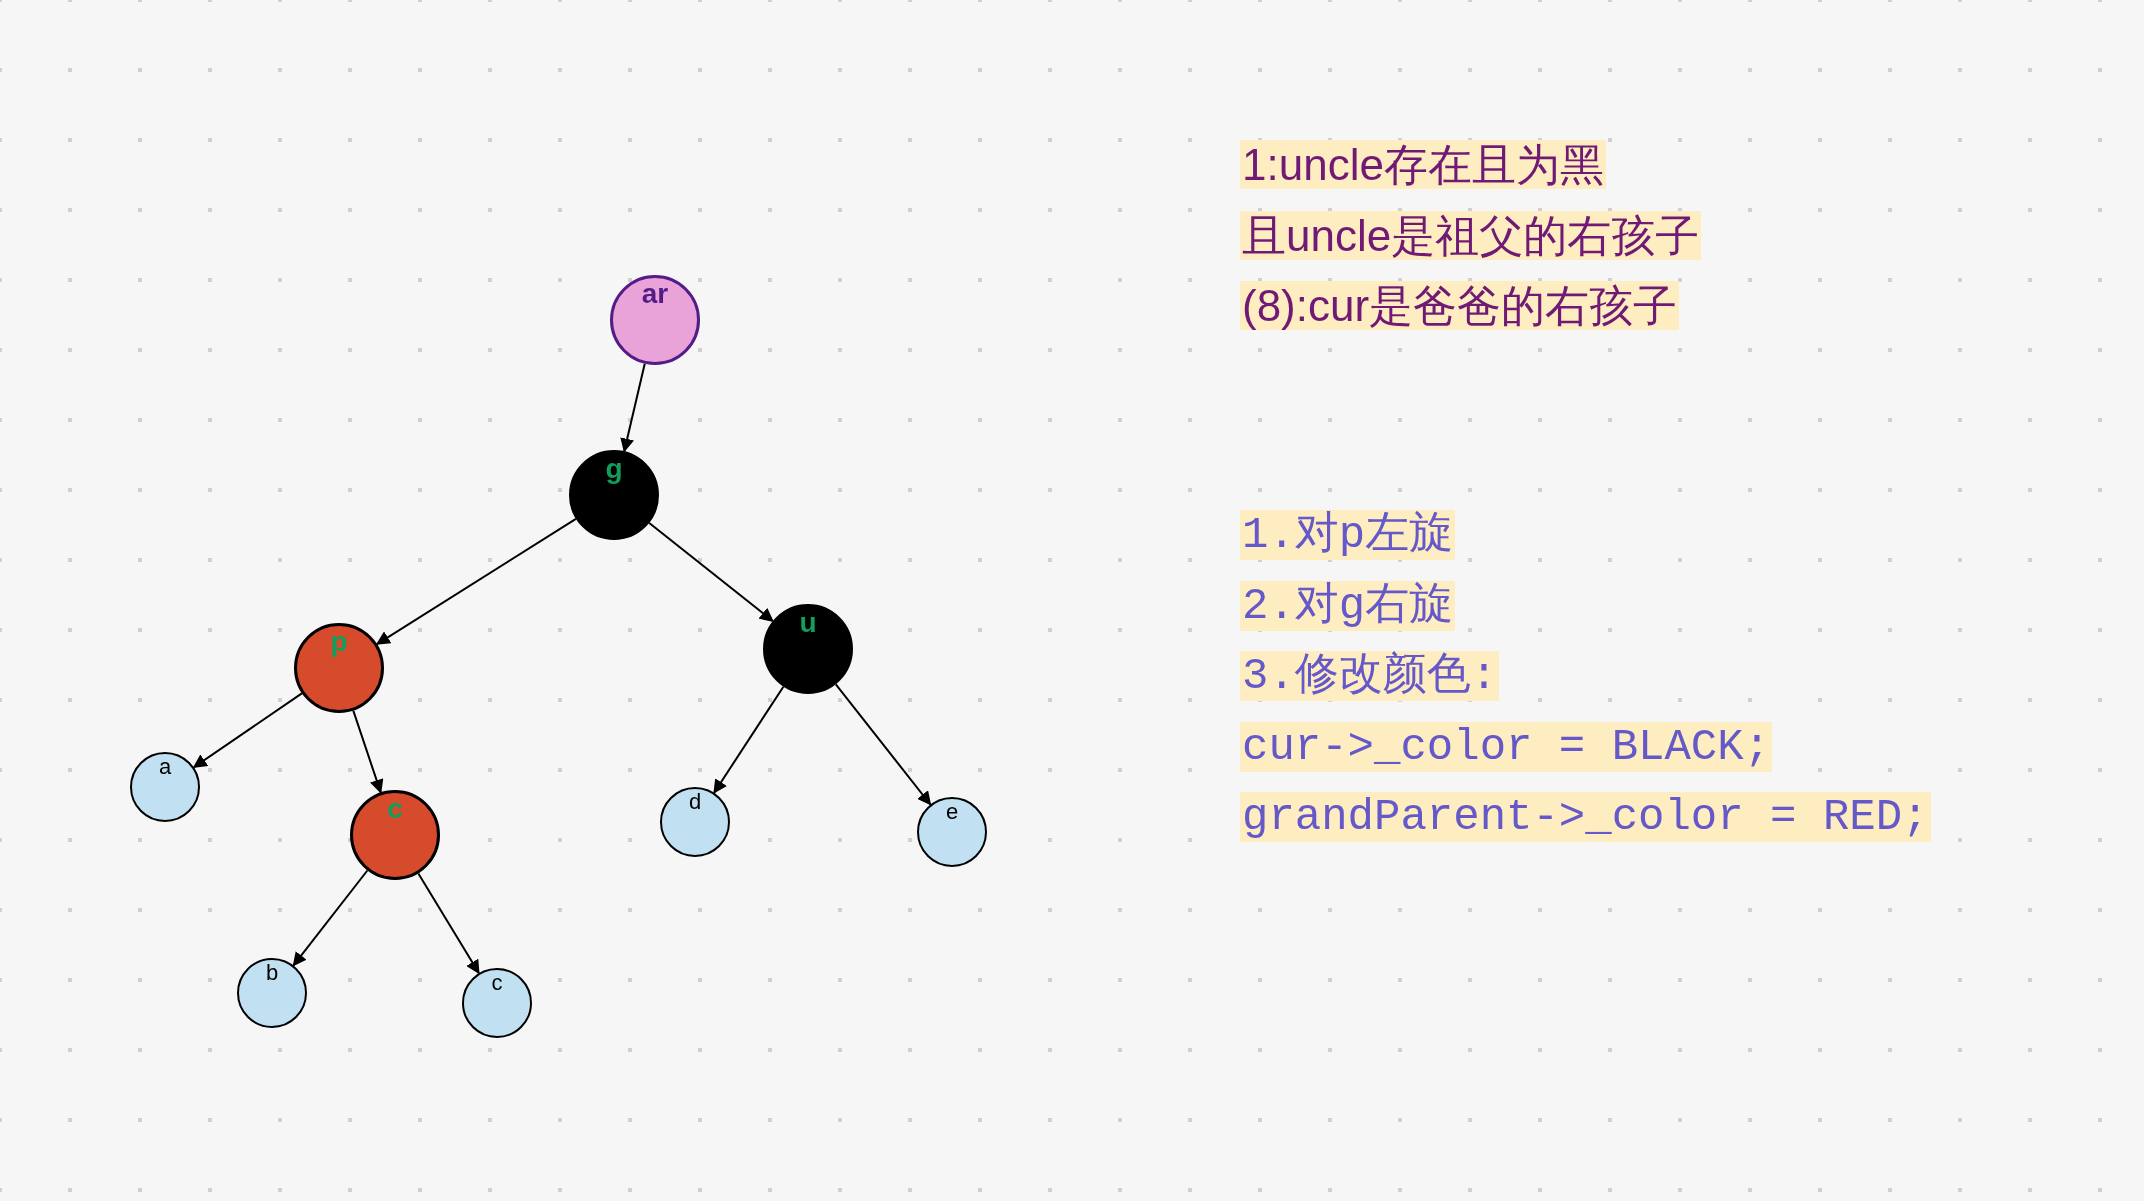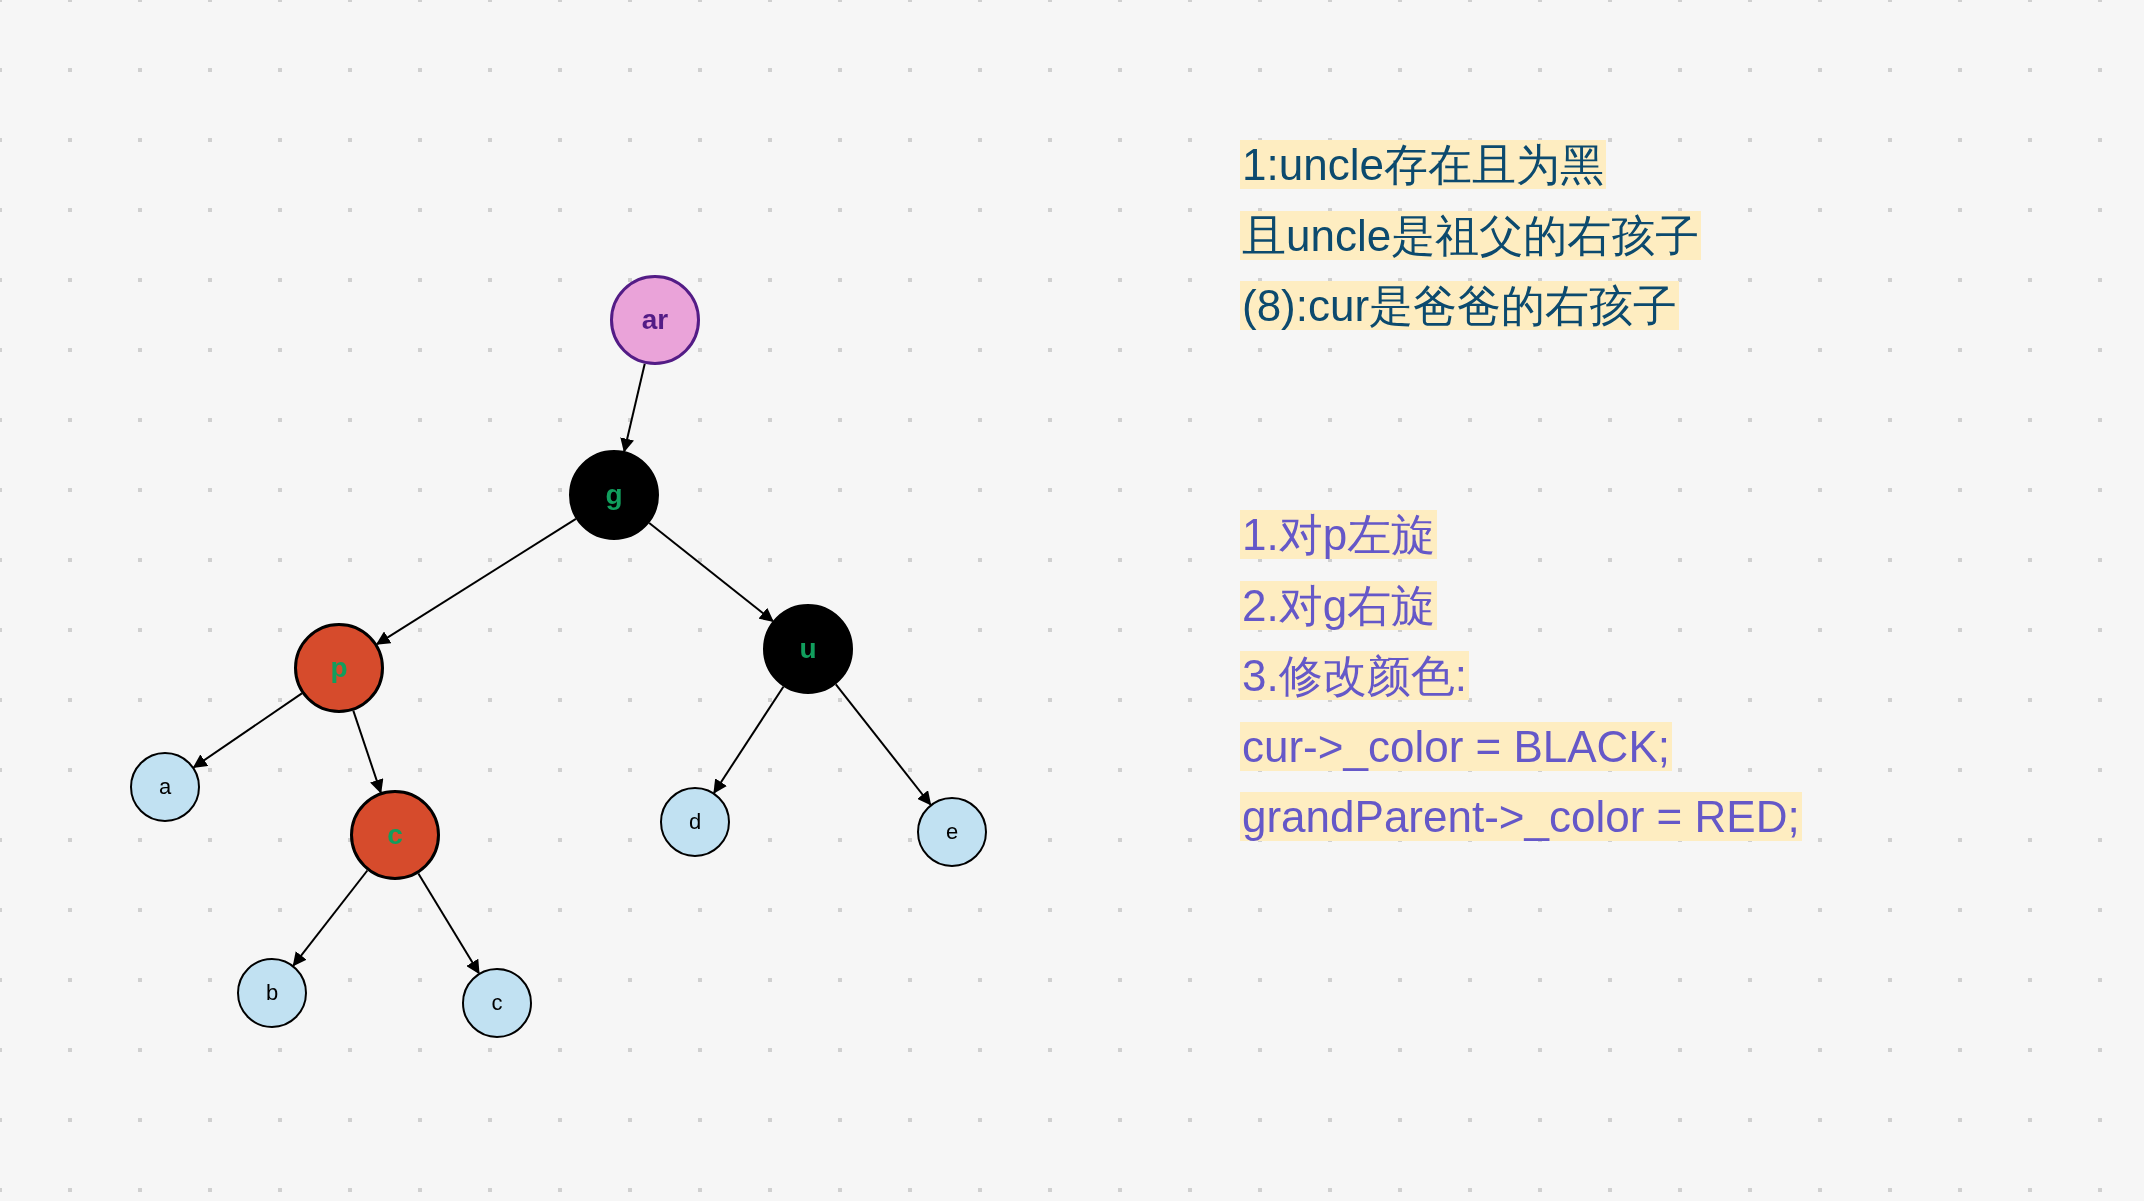--- a/index.html
+++ b/index.html
@@ -26,21 +26,21 @@
   svg.edges {
     position: absolute;
     inset: 0;
     width: 2144px;
     height: 1201px;
   }
   .node {
     position: absolute;
     border-radius: 50%;
     display: flex;
-    align-items: center;
+    align-items: flex-start;
     justify-content: center;
     font-weight: 700;
     box-sizing: border-box;
   }
   .node.big {
     width: 90px;
     height: 90px;
     font-size: 28px;
   }
   .node.small {
@@ -72,21 +72,21 @@
   .annot {
     position: absolute;
     font-size: 44px;
     line-height: 1.6;
     white-space: pre;
   }
   .annot .hl {
     background: #feedc1;
     padding: 0 2px;
   }
-  .annot.magenta .hl { color: #0c4a6e; }
+  .annot.magenta .hl { color: #701a75; }
   .annot.purple .hl { color: #6558c8; }
 </style>
 </head>
 <body>
 
 <div class="canvas">
 
   <svg class="edges">
     <defs>
       <marker id="arrow" viewBox="0 0 10 10" refX="9" refY="5" markerWidth="7" markerHeight="7" orient="auto-start-reverse">
@@ -136,21 +136,21 @@
   <div class="node small blue" style="left: 462px; top: 968px;">
       <span>c</span>
     </div>
 
   <div class="annot magenta" style="left:1240px; top:60px;">
 <span class="hl">1:uncle存在且为黑</span>
 <span class="hl">且uncle是祖父的右孩子</span>
 <span class="hl">(8):cur是爸爸的右孩子</span>
   </div>
 
-  <div class="annot purple" style="left:1240px; top:430px;">
+  <div class="annot purple" style="left:1240px; top:430px;font-family:Liberation Mono, monospace;">
 <span class="hl">1.对p左旋</span>
 <span class="hl">2.对g右旋</span>
 <span class="hl">3.修改颜色:</span>
 <span class="hl">cur-&gt;_color = BLACK;</span>
 <span class="hl">grandParent-&gt;_color = RED;</span>
   </div>
 
 </div>
 
 </body></html>

